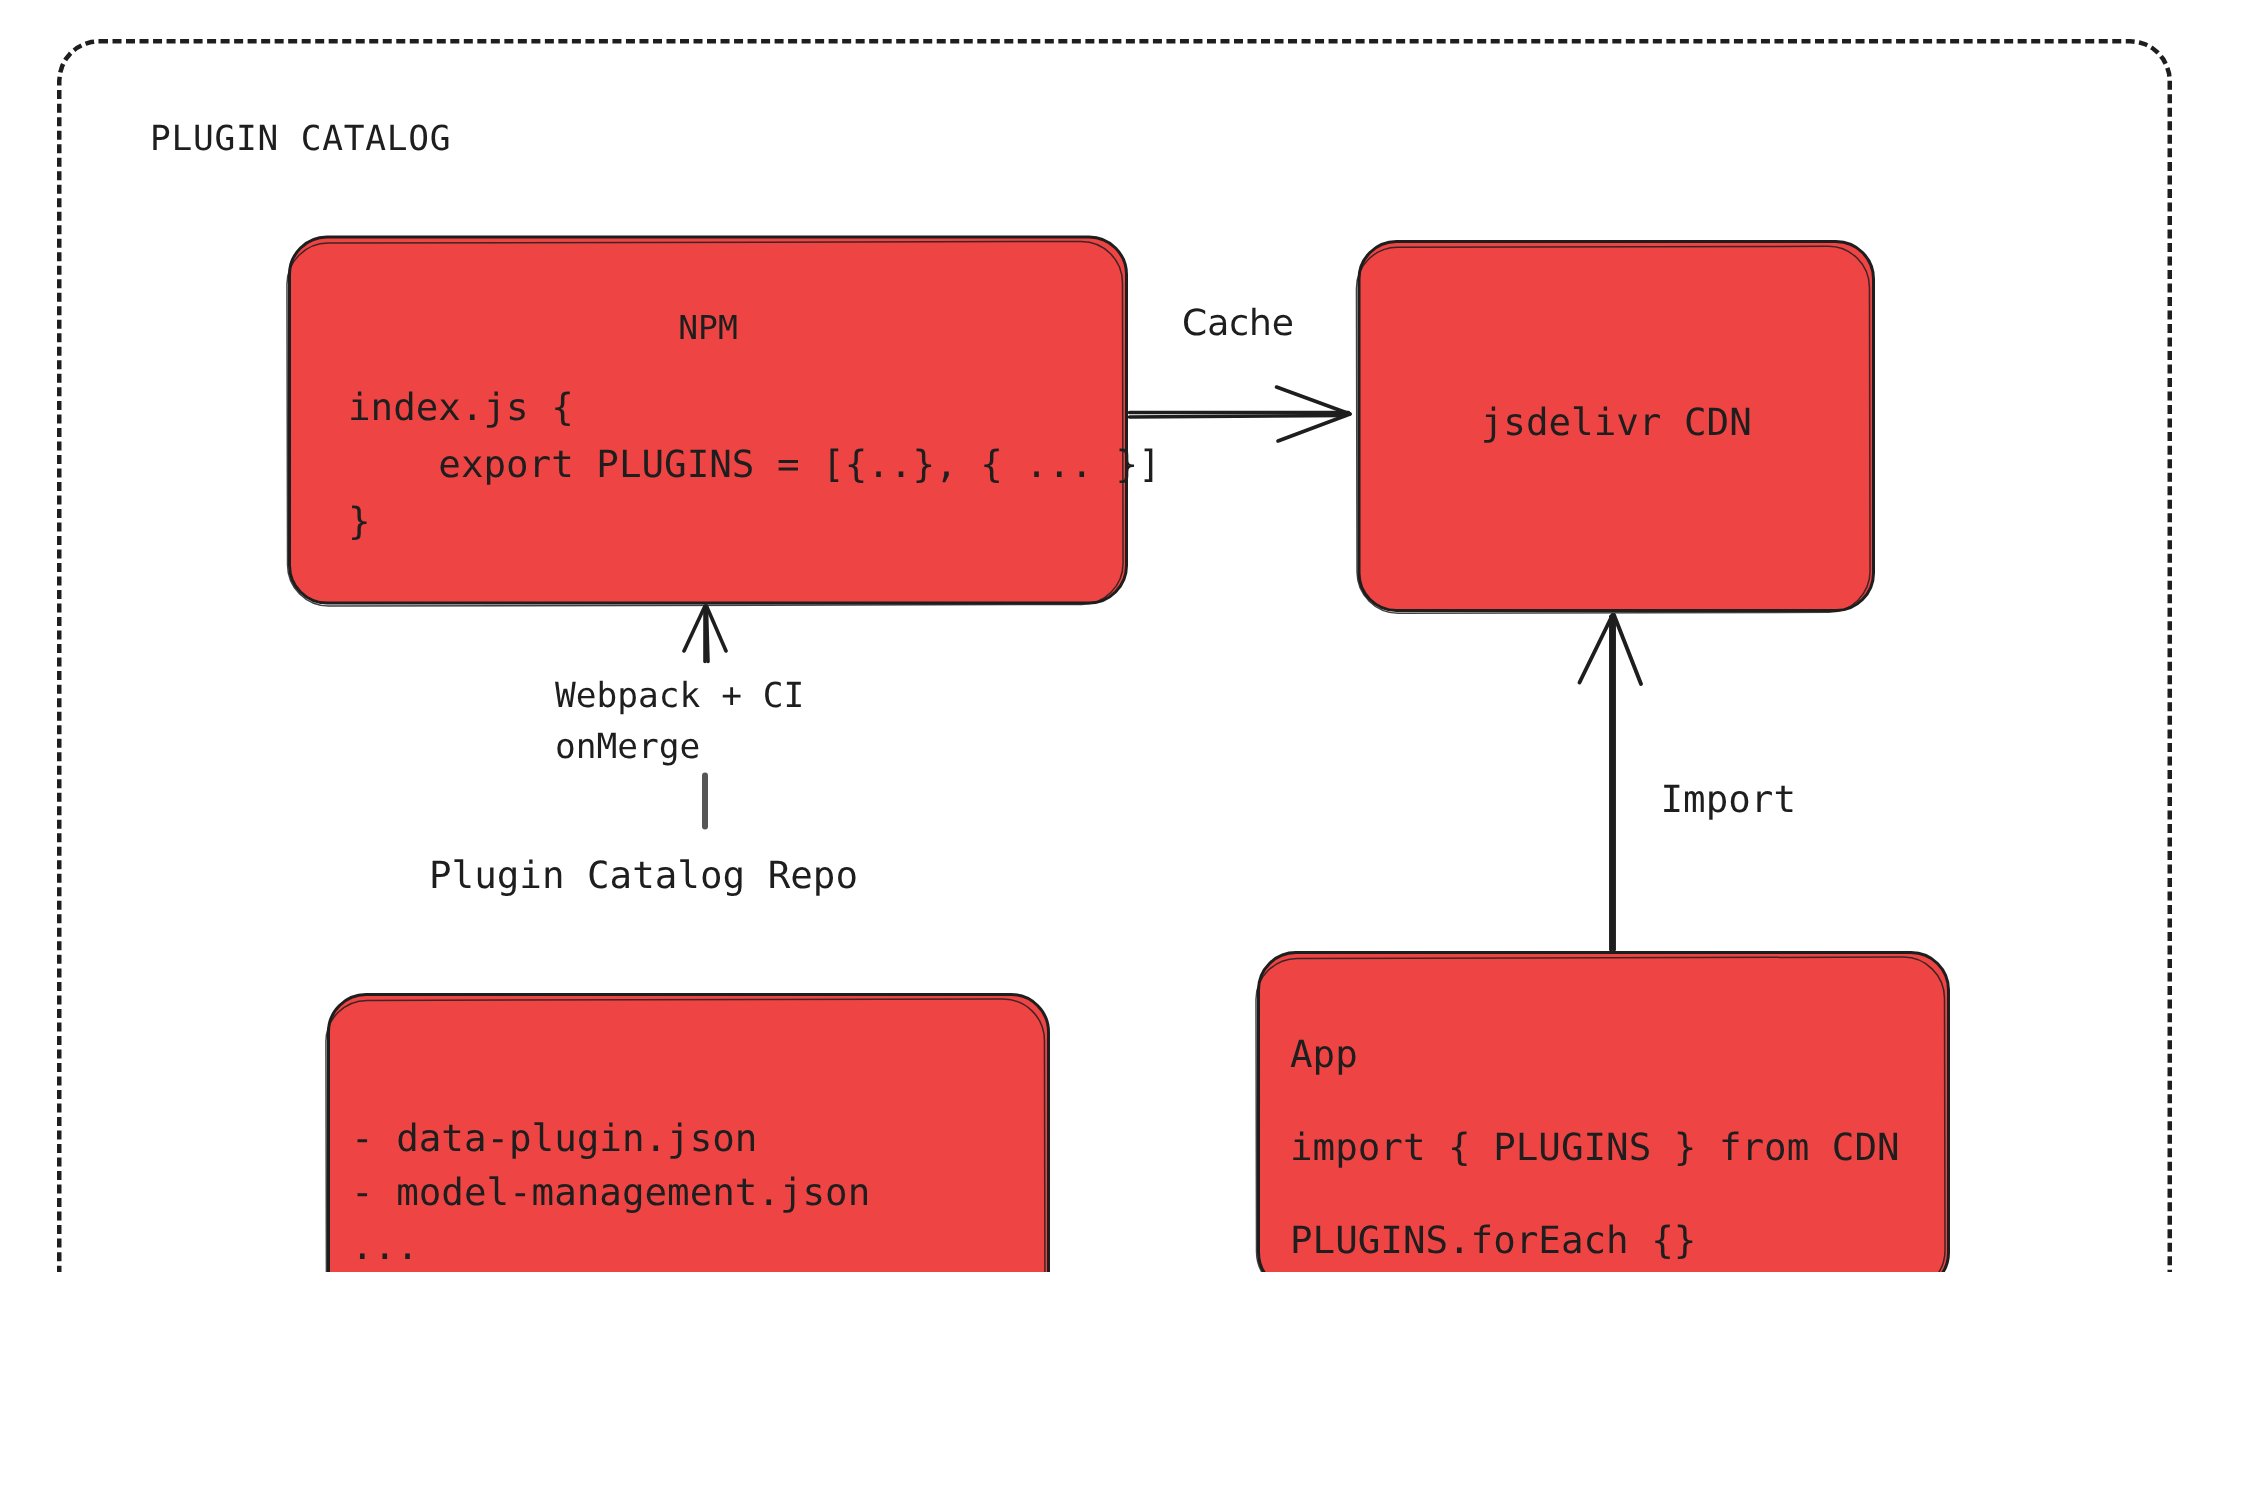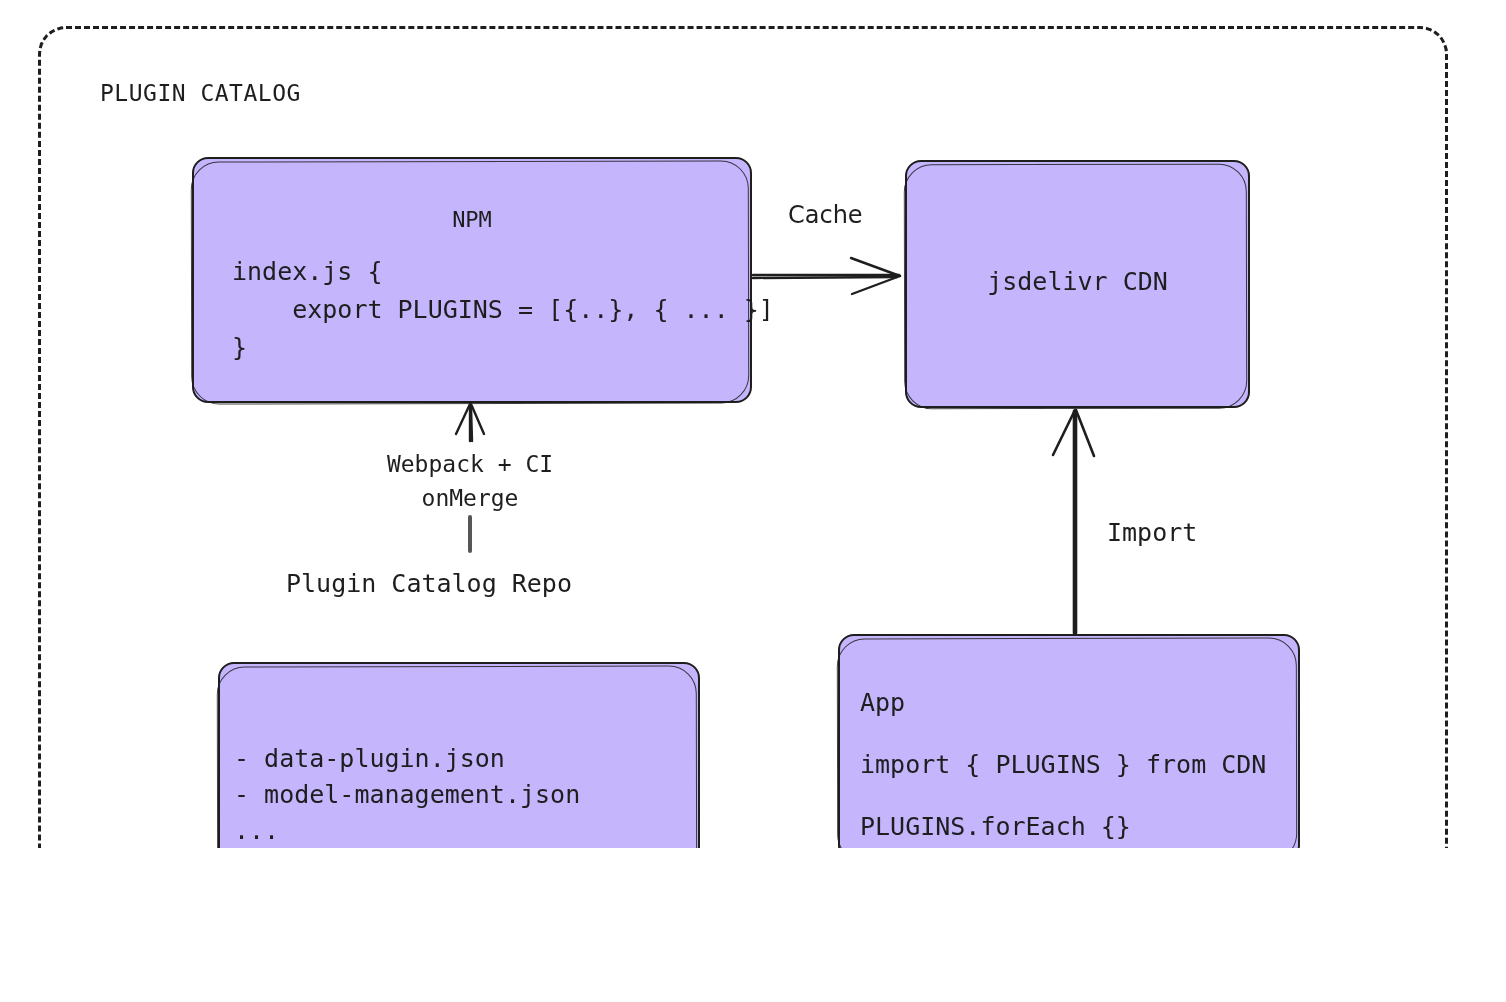--- a/index.html
+++ b/index.html
@@ -34,22 +34,22 @@
     top: 80px;
     font-size: 23px;
     letter-spacing: 0.5px;
     white-space: pre;
   }
 
   
   .hbox {
     box-sizing: border-box;
     border: 2px solid #1e1e1e;
-    border-radius: 16px;
-    background: #c4b5fd;
+    border-radius: 26px;
+    background: #ef4444;
   }
   
   .hbox::after {
     content: "";
     position: absolute;
     left: -3px;
     top: 2px;
     right: 1px;
     bottom: -3px;
     border: 1.4px solid #1e1e1e;
@@ -119,21 +119,21 @@
   }
   #label-cache {
     left: 788px;
     top: 198px;
     font-family: "DejaVu Sans", "Liberation Sans", sans-serif;
     font-size: 24px;
   }
   #label-webpack {
     left: 370px;
     top: 447px;
-    text-align: center;
+    text-align: left;
     width: 200px;
   }
   #label-import {
     left: 1107px;
     top: 516px;
     font-size: 25px;
   }
   #label-repo-caption {
     left: 286px;
     top: 567px;

